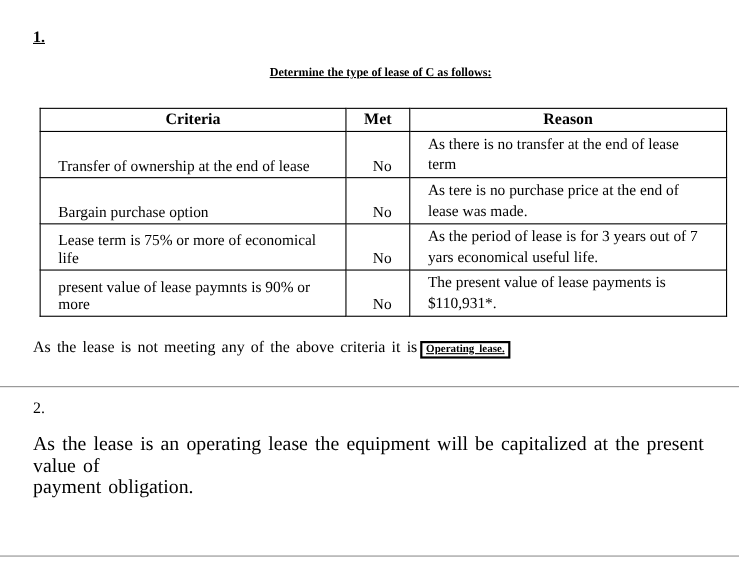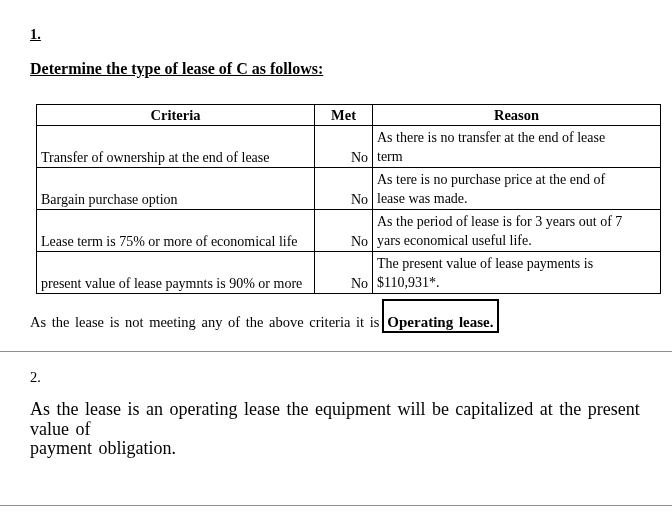--- a/index.html
+++ b/index.html
@@ -18,35 +18,36 @@
     height: 519px;
     padding: 26px 10px 0 30px;
   }
   .sec-number {
     font-size: 14.5px;
     font-weight: bold;
     text-decoration: underline;
     margin-bottom: 17px;
   }
   .heading {
-    font-size: 16px;
+    font-size: 11px;
     font-weight: bold;
     text-decoration: underline;
     margin-bottom: 26px;
+    text-align: center;
   }
   table.lease-table {
     border-collapse: collapse;
     margin-left: 6px;
     width: 624px;
     font-size: 14px;
     table-layout: fixed;
   }
   .lease-table th, .lease-table td {
     border: 1px solid #000000;
-    padding: 1px 4px;
+    padding: 1px 16px;
   }
   .lease-table th {
     font-weight: bold;
     text-align: center;
     height: 21px;
     font-size: 14.5px;
   }
   .col-criteria { width: 278px; }
   .col-met { width: 58px; }
   .col-reason { width: 288px; }
@@ -64,24 +65,25 @@
     white-space: pre-line;
     line-height: 19px;
   }
   .conclusion {
     margin-top: 20px;
     font-size: 14.5px;
     word-spacing: 2px;
   }
   .conclusion-highlight {
     font-weight: bold;
+    text-decoration: underline;
     border: 2px solid #000000;
-    padding: 13px 3px 1px 3px;
+    padding: 0 3px 1px 3px;
     margin-left: 3px;
-    font-size: 15px;
+    font-size: 10px;
   }
   .divider {
     position: absolute;
     left: 0;
     width: 672px;
     height: 0;
     border-top: 1px solid #8f8f8f;
   }
   .divider-1 { top: 351px; }
   .divider-2 { top: 505px; }

